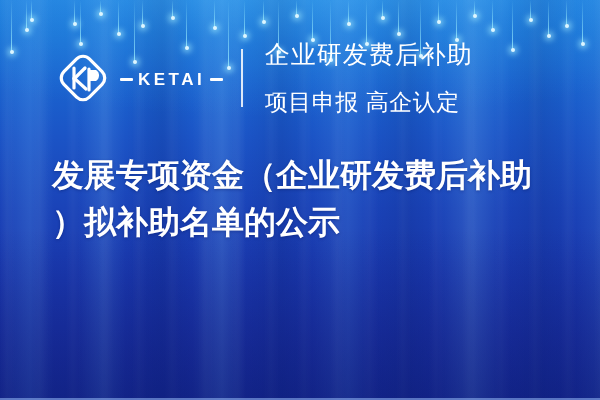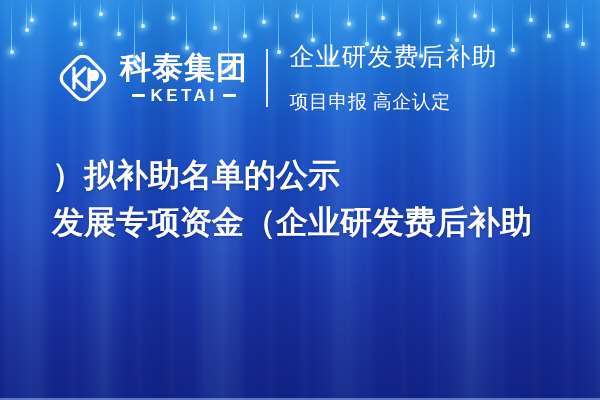--- a/index.html
+++ b/index.html
@@ -164,22 +164,22 @@
   .tagline { display: flex; flex-direction: column; justify-content: center; }
   .tagline-main {
     color: #ffffff;
     font-size: 25px;
     line-height: 1.12;
     letter-spacing: 1px;
     white-space: nowrap;
   }
   .tagline-sub {
     color: #ffffff;
-    font-family: Liberation Serif, serif;
-    font-size: 19px;
+    font-family: Liberation Sans, sans-serif;
+    font-size: 23px;
     line-height: 1.2;
     margin-top: 21px;
     letter-spacing: 0.5px;
     white-space: nowrap;
   }
 
   
   .title {
     position: absolute;
     left: 52px;
@@ -257,37 +257,36 @@
           <g fill="none" stroke="#ffffff" stroke-width="3.2" stroke-linecap="round" stroke-linejoin="round">
             <path d="M19 18 L19 38"></path>
             <path d="M19 29 L30 18"></path>
             <path d="M19 28 L31 39"></path>
             <path d="M34 19 L34 40"></path>
           </g>
           <path d="M34 20 L41 20 A6.5 6.5 0 0 1 41 31 L34 31 Z" fill="#ffffff"></path>
         </svg>
       </span>
       <span class="brand-words">
-        <span class="brand-cn">科泰集团</span>
         <span class="brand-en-row">
           <i class="brand-dash"></i>
           <span class="brand-en">KETAI</span>
           <i class="brand-dash"></i>
         </span>
       </span>
     </div>
 
     <div class="divider"></div>
 
     <div class="tagline">
       <span class="tagline-main">企业研发费后补助</span>
       <span class="tagline-sub">项目申报 高企认定</span>
     </div>
 
   </div>
 
   <div class="title">
+    <div>发展专项资金（企业研发费后补助</div>
     <div>）拟补助名单的公示</div>
-    <div>发展专项资金（企业研发费后补助</div>
   </div>
 
   <div class="bottomline"></div>
 </div>
 
 </body></html>

